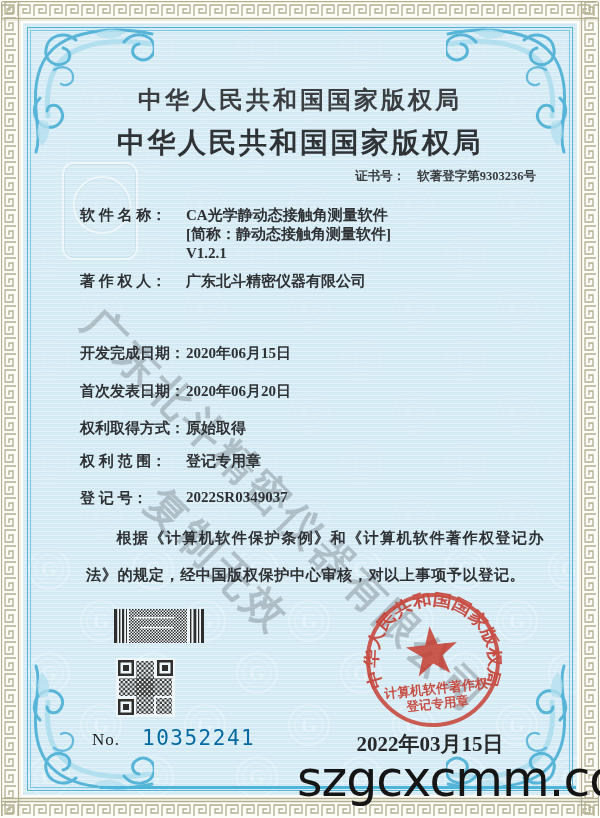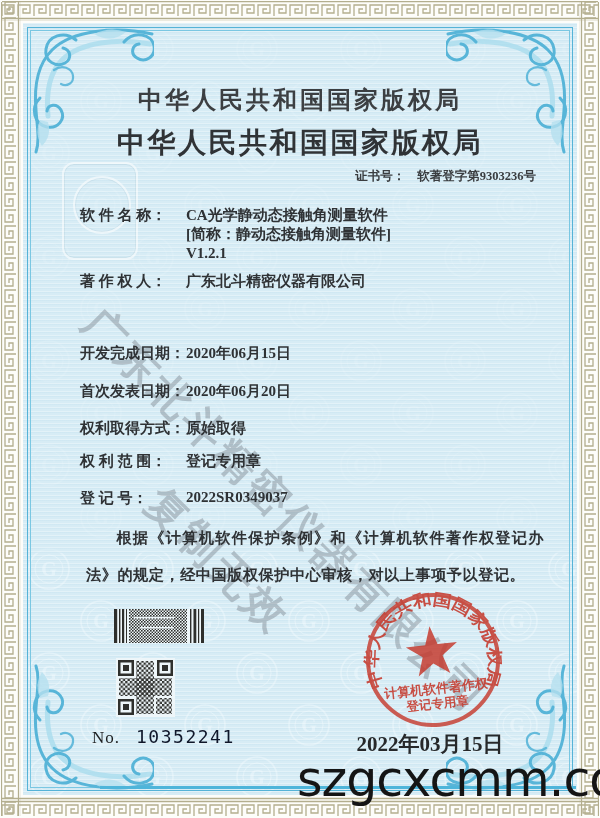--- a/index.html
+++ b/index.html
@@ -57,22 +57,22 @@
 
   .statement{left:62px;right:56px;top:520px;font-size:15.2px;font-weight:bold;
              line-height:36.5px;color:#2f3235;text-indent:2em;letter-spacing:.5px;text-align:justify;margin-left:24px;}
 
   
   .barcode{position:absolute;left:114px;top:609px;z-index:8;}
   .qrcode{position:absolute;left:116px;top:658px;z-index:8;}
 
   .serial{position:absolute;left:92px;top:726px;z-index:8;font-size:17px;color:#1d1f21;
           letter-spacing:1px;}
-  .serial .num{font-family:"DejaVu Sans Mono",monospace;font-size:18px;letter-spacing:1.5px;
-          color:#0f172a;margin-left:16px;}
+  .serial .num{font-family:"DejaVu Sans Mono",monospace;font-size:21px;letter-spacing:1.5px;
+          color:#0369a1;margin-left:22px;}
 
   
   .seal{position:absolute;left:363px;top:590px;width:140px;height:140px;z-index:9;
         opacity:.88;transform:rotate(-6deg);}
   .issue-date{position:absolute;left:352px;top:730px;width:156px;text-align:center;z-index:8;
         font-size:21px;font-weight:bold;color:#26282a;}
 
   
   .bottom-rule{position:absolute;left:100px;top:786px;width:476px;height:2.5px;
         background:#4eb5da;z-index:8;}

